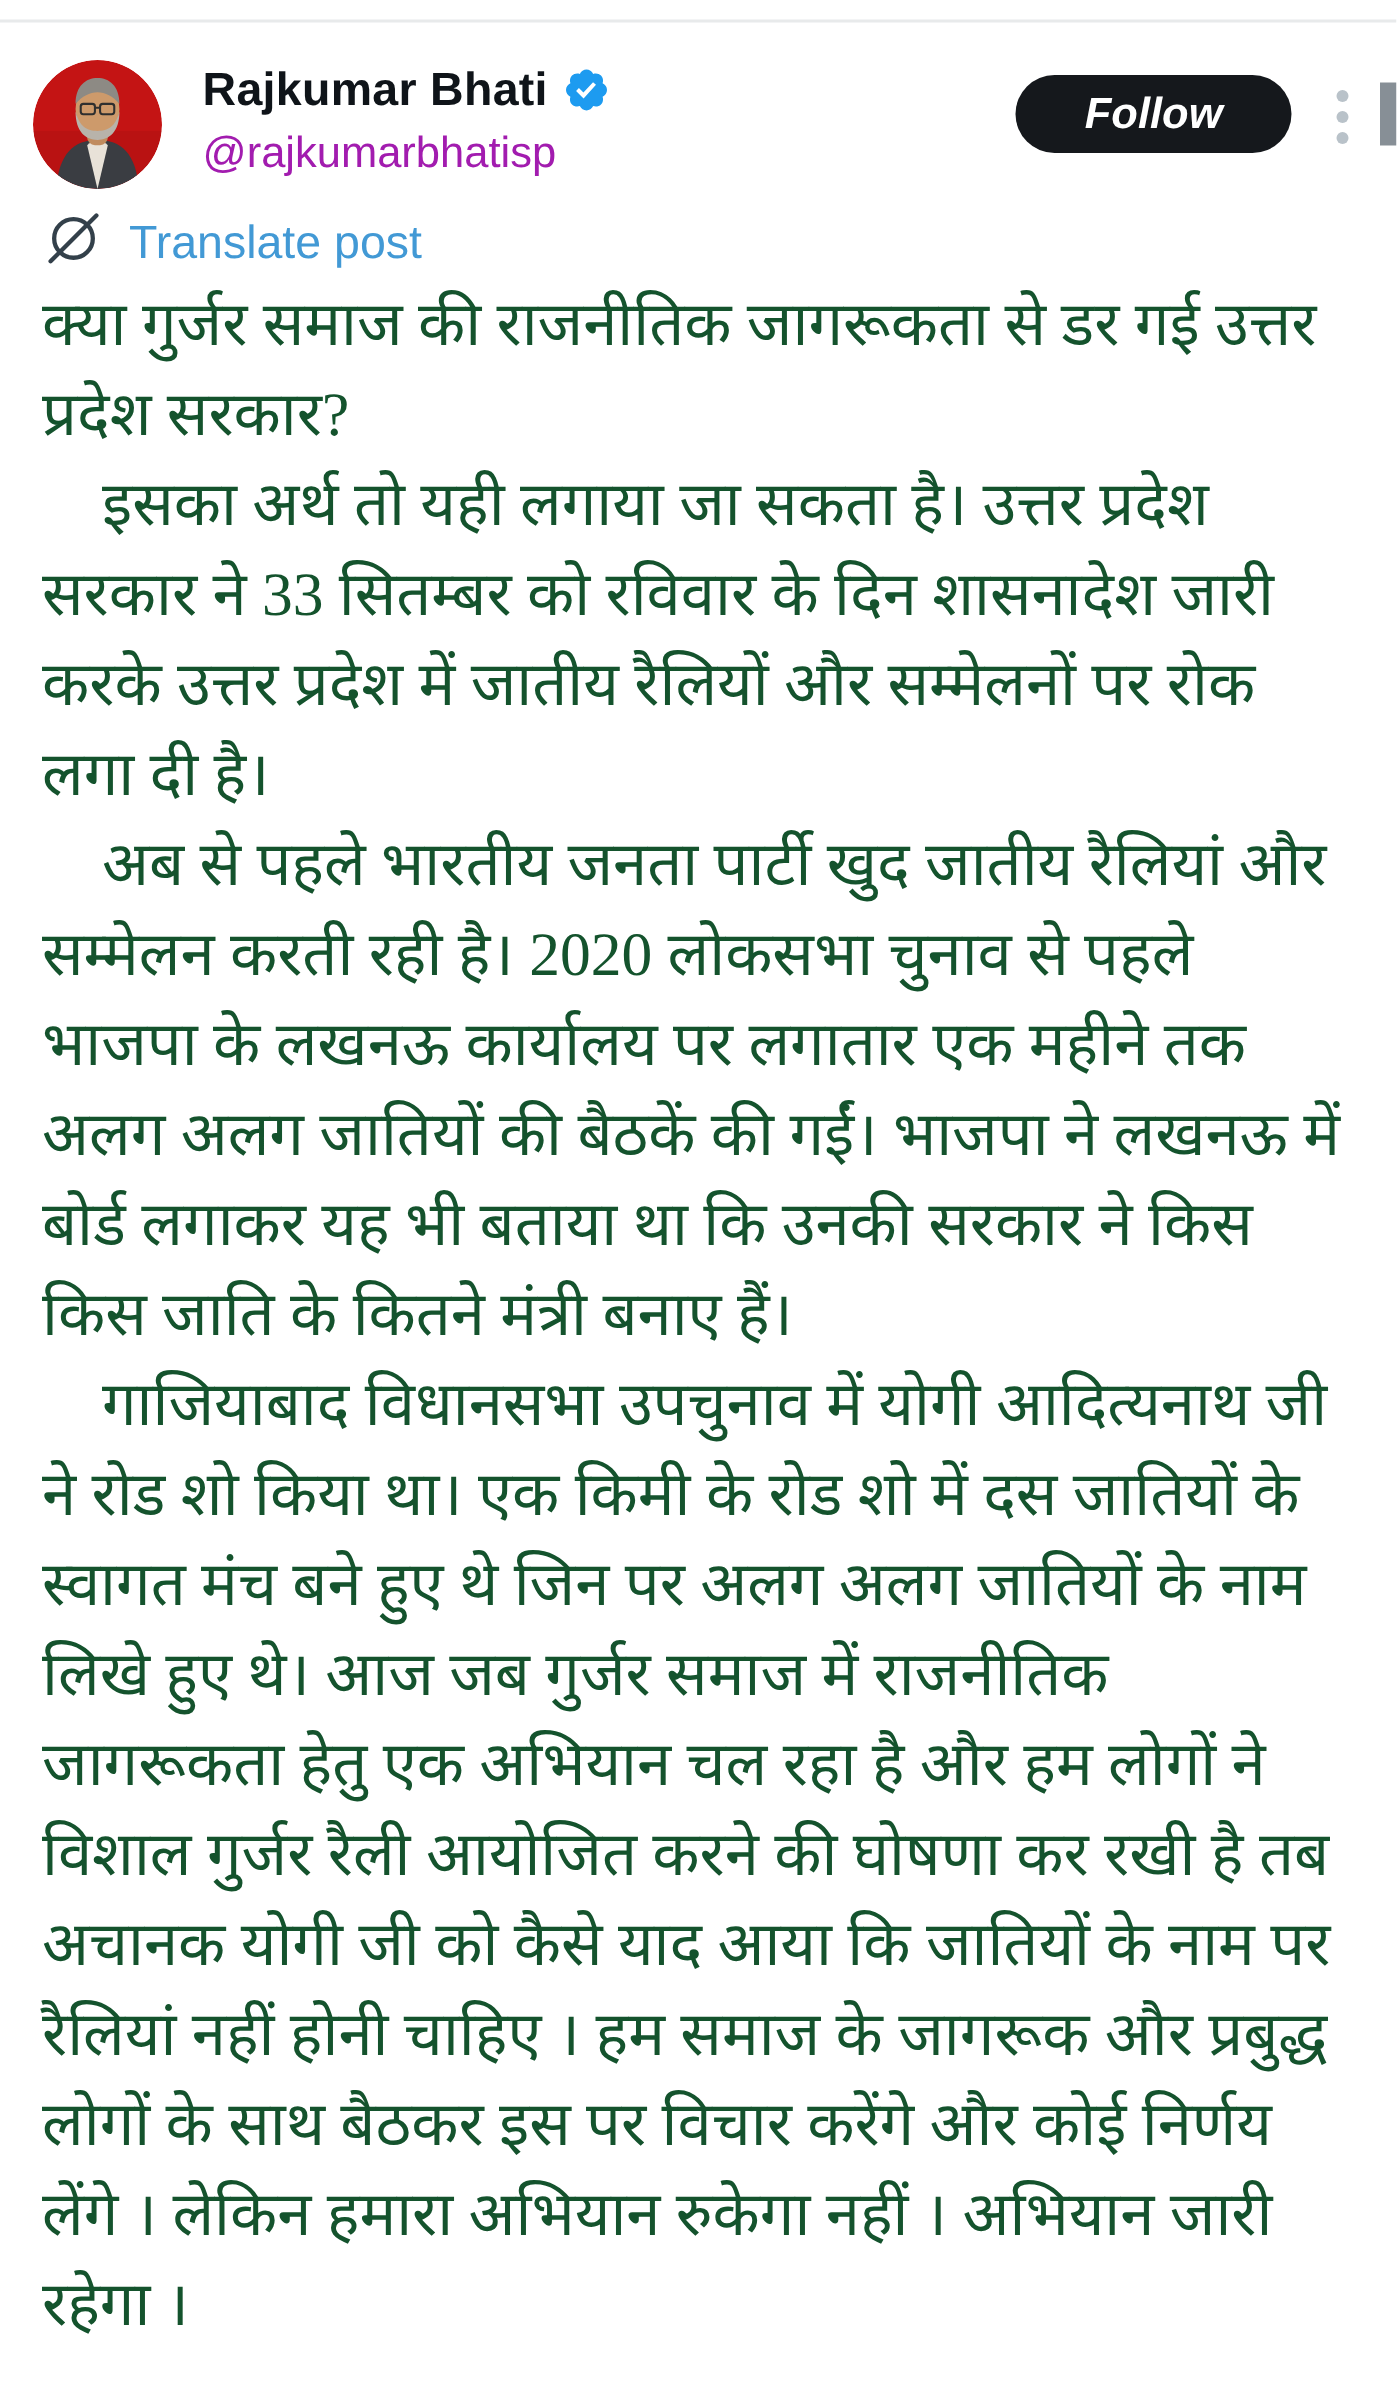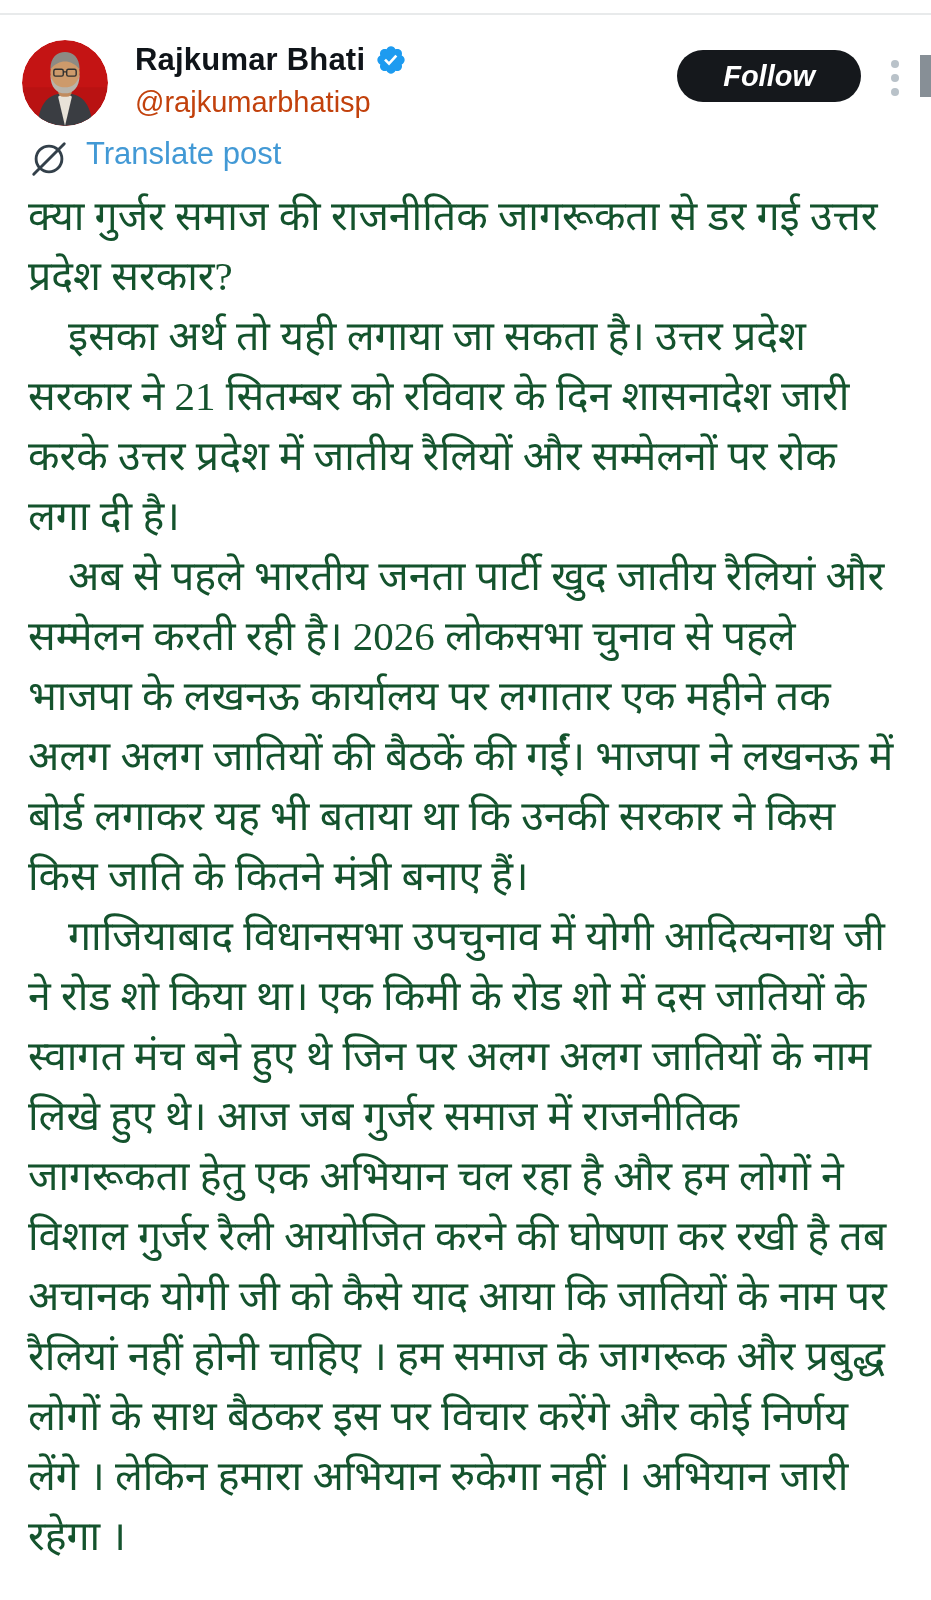--- a/index.html
+++ b/index.html
@@ -63,21 +63,21 @@
   }
   .badge {
     display: inline-flex;
     width: 32px;
     height: 32px;
   }
   .handle {
     margin-top: 8px;
     font-size: 29px;
     font-weight: 400;
-    color: #c2410c;
+    color: #a21caf;
     white-space: nowrap;
   }
   .header-right {
     display: flex;
     align-items: flex-start;
     gap: 26px;
     padding-top: 10px;
   }
   .follow-btn {
     background: #15181c;
@@ -113,21 +113,21 @@
     width: 11px;
     height: 42px;
     background: #878f96;
   }
   
   .translate-row {
     position: absolute;
     top: 136px;
     left: 28px;
     display: flex;
-    align-items: flex-start;
+    align-items: flex-end;
     gap: 16px;
     cursor: pointer;
   }
   .translate-icon { width: 42px; height: 44px; display: inline-flex; }
   .translate-label {
     font-size: 31px;
     color: #4299d5;
     text-decoration: none;
   }
   
@@ -211,18 +211,18 @@
       <svg viewBox="0 0 44 44" width="42" height="44" xmlns="http://www.w3.org/2000/svg">
         <circle cx="22" cy="23" r="13.5" fill="none" stroke="#33404a" stroke-width="3"></circle>
         <line x1="6" y1="39" x2="38" y2="7" stroke="#33404a" stroke-width="3" stroke-linecap="round"></line>
       </svg>
     </span>
     <a class="translate-label">Translate post</a>
   </div>
 
   <div class="post-body">
     <p>क्या गुर्जर समाज की राजनीतिक जागरूकता से डर गई उत्तर प्रदेश सरकार?</p>
-    <p class="indent">इसका अर्थ तो यही लगाया जा सकता है। उत्तर प्रदेश सरकार ने 21 सितम्बर को रविवार के दिन शासनादेश जारी करके उत्तर प्रदेश में जातीय रैलियों और सम्मेलनों पर रोक लगा दी है।</p>
-    <p class="indent">अब से पहले भारतीय जनता पार्टी खुद जातीय रैलियां और सम्मेलन करती रही है। 2026 लोकसभा चुनाव से पहले भाजपा के लखनऊ कार्यालय पर लगातार एक महीने तक अलग अलग जातियों की बैठकें की गईं। भाजपा ने लखनऊ में बोर्ड लगाकर यह भी बताया था कि उनकी सरकार ने किस किस जाति के कितने मंत्री बनाए हैं।</p>
+    <p class="indent">इसका अर्थ तो यही लगाया जा सकता है। उत्तर प्रदेश सरकार ने 33 सितम्बर को रविवार के दिन शासनादेश जारी करके उत्तर प्रदेश में जातीय रैलियों और सम्मेलनों पर रोक लगा दी है।</p>
+    <p class="indent">अब से पहले भारतीय जनता पार्टी खुद जातीय रैलियां और सम्मेलन करती रही है। 2020 लोकसभा चुनाव से पहले भाजपा के लखनऊ कार्यालय पर लगातार एक महीने तक अलग अलग जातियों की बैठकें की गईं। भाजपा ने लखनऊ में बोर्ड लगाकर यह भी बताया था कि उनकी सरकार ने किस किस जाति के कितने मंत्री बनाए हैं।</p>
     <p class="indent">गाजियाबाद विधानसभा उपचुनाव में योगी आदित्यनाथ जी ने रोड शो किया था। एक किमी के रोड शो में दस जातियों के स्वागत मंच बने हुए थे जिन पर अलग अलग जातियों के नाम लिखे हुए थे। आज जब गुर्जर समाज में राजनीतिक जागरूकता हेतु एक अभियान चल रहा है और हम लोगों ने विशाल गुर्जर रैली आयोजित करने की घोषणा कर रखी है तब अचानक योगी जी को कैसे याद आया कि जातियों के नाम पर रैलियां नहीं होनी चाहिए । हम समाज के जागरूक और प्रबुद्ध लोगों के साथ बैठकर इस पर विचार करेंगे और कोई निर्णय लेंगे । लेकिन हमारा अभियान रुकेगा नहीं । अभियान जारी रहेगा ।</p>
   </div>
 
 </div>
 
 </body></html>

